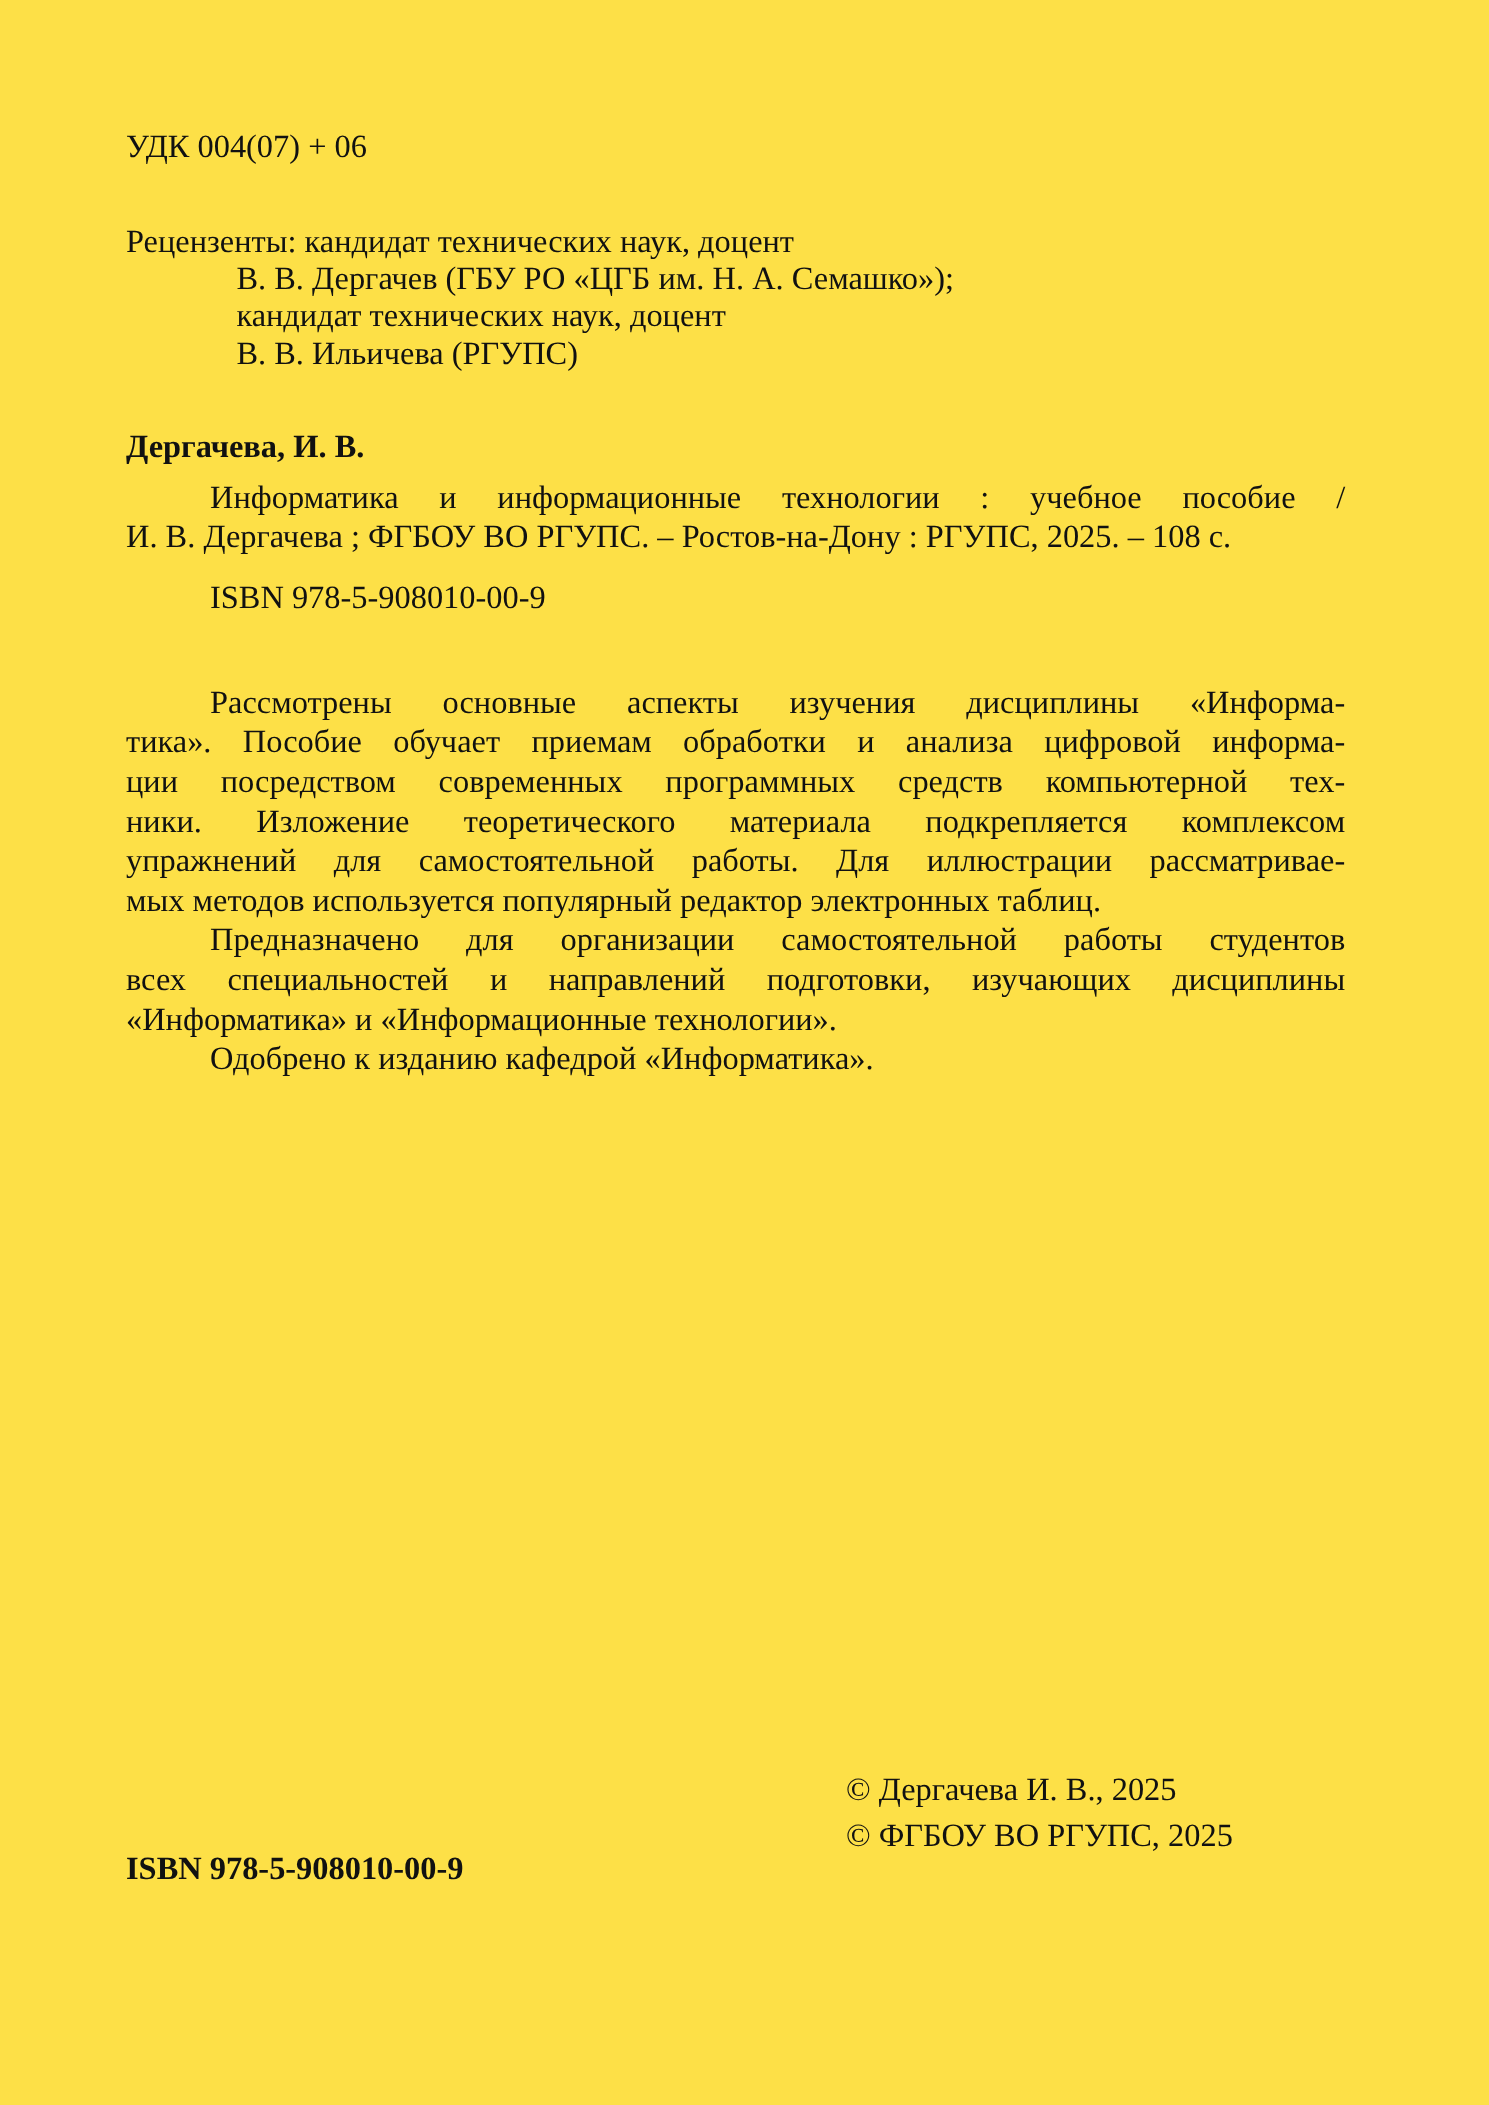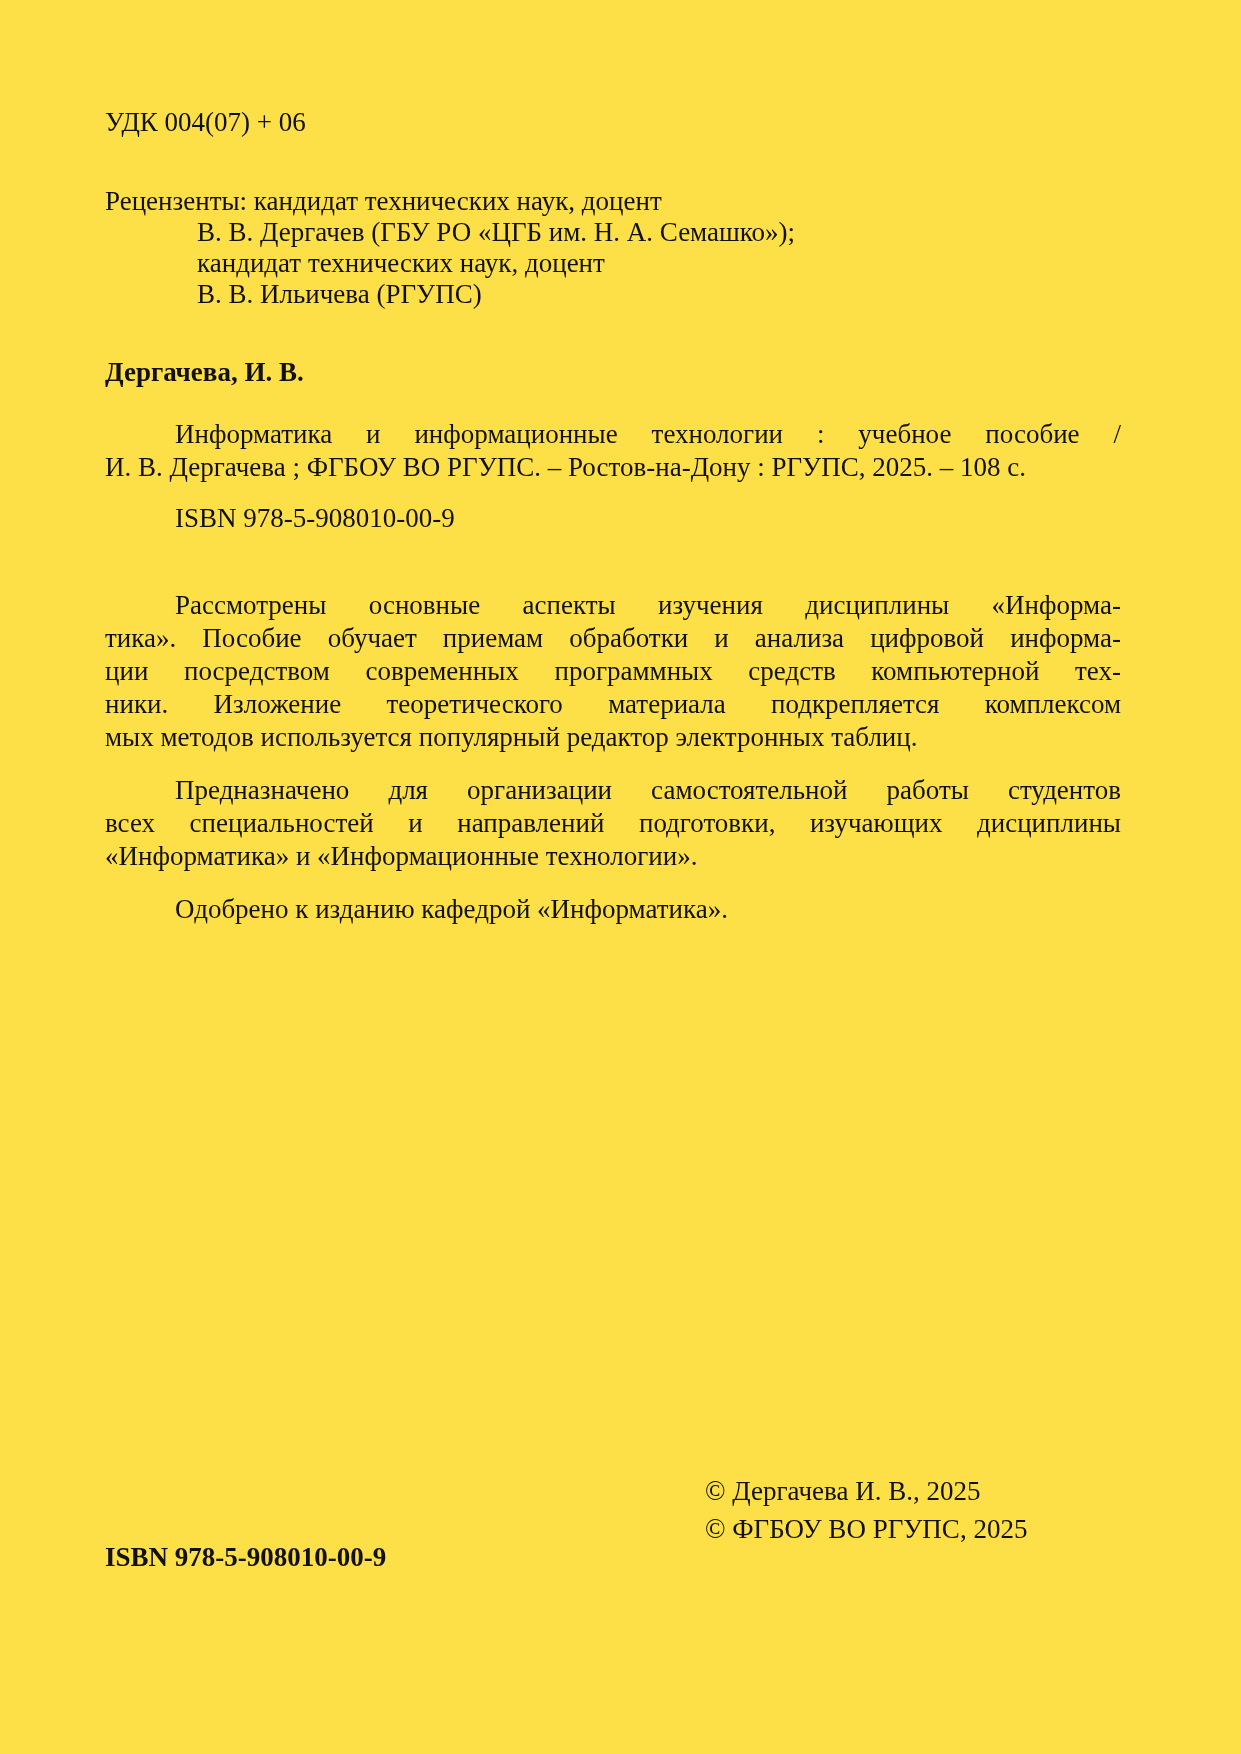--- a/index.html
+++ b/index.html
@@ -28,21 +28,20 @@
   .line {
     line-height: 33px;
   }
   
   .stretch {
     text-align: justify;
     text-align-last: justify;
   }
   .indent {
     text-indent: 70px;
-    margin-top: 20px;
   }
   .hang {
     margin-left: 92px; 
   }
   .bold { font-weight: bold; }
 
   .udk       { top: 106px; }
   .reviewers { top: 186px; }
   .reviewers .line { line-height: 31px; }
   .author    { top: 356px; }
@@ -83,20 +82,21 @@
     <div class="line">И. В. Дергачева ; ФГБОУ ВО РГУПС. – Ростов-на-Дону : РГУПС, 2025. – 108 с.</div>
   </div>
 
   <div class="abs col line indent isbn-top">ISBN 978-5-908010-00-9</div>
 
   <div class="abs col annot">
     <div class="line indent stretch">Рассмотрены основные аспекты изучения дисциплины «Информа-</div>
     <div class="line stretch">тика». Пособие обучает приемам обработки и анализа цифровой информа-</div>
     <div class="line stretch">ции посредством современных программных средств компьютерной тех-</div>
     <div class="line stretch">ники. Изложение теоретического материала подкрепляется комплексом</div>
+    <div class="line stretch">упражнений для самостоятельной работы. Для иллюстрации рассматривае-</div>
     <div class="line">мых методов используется популярный редактор электронных таблиц.</div>
     <div class="line indent stretch">Предназначено для организации самостоятельной работы студентов</div>
     <div class="line stretch">всех специальностей и направлений подготовки, изучающих дисциплины</div>
     <div class="line">«Информатика» и «Информационные технологии».</div>
     <div class="line indent">Одобрено к изданию кафедрой «Информатика».</div>
   </div>
 
   <div class="abs footer-isbn">ISBN 978-5-908010-00-9</div>
 
   <div class="abs footer-copy">

